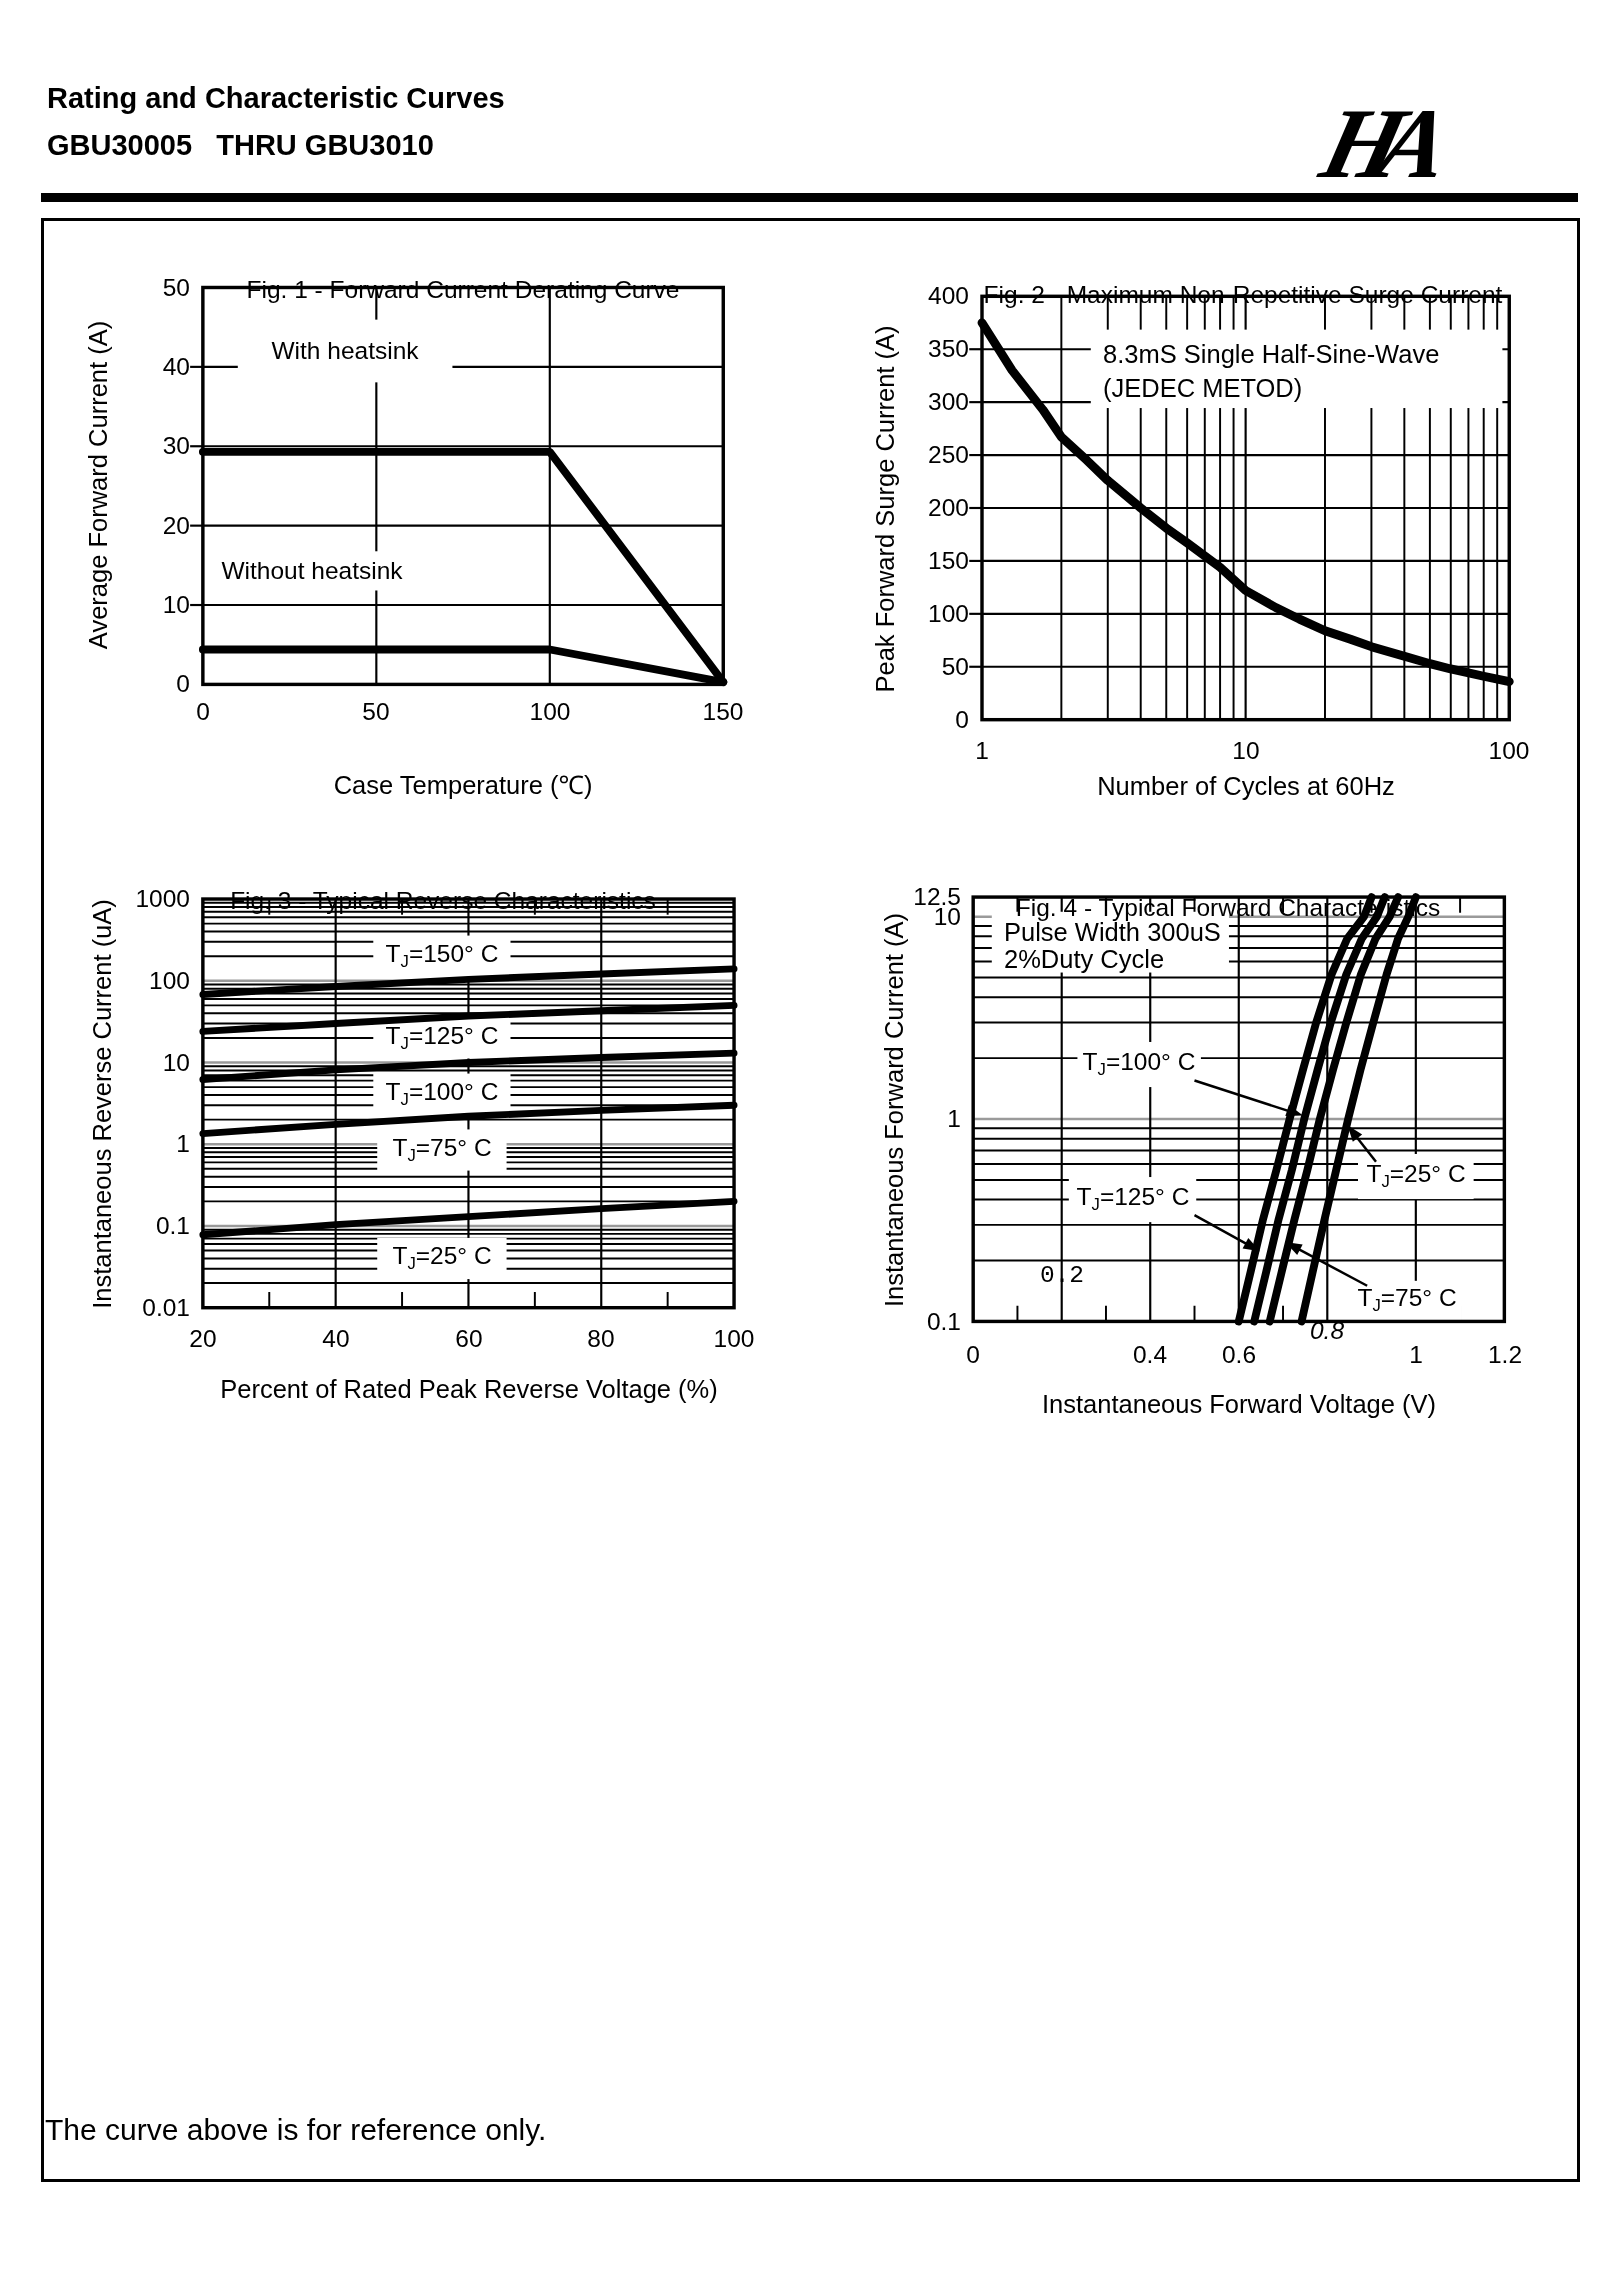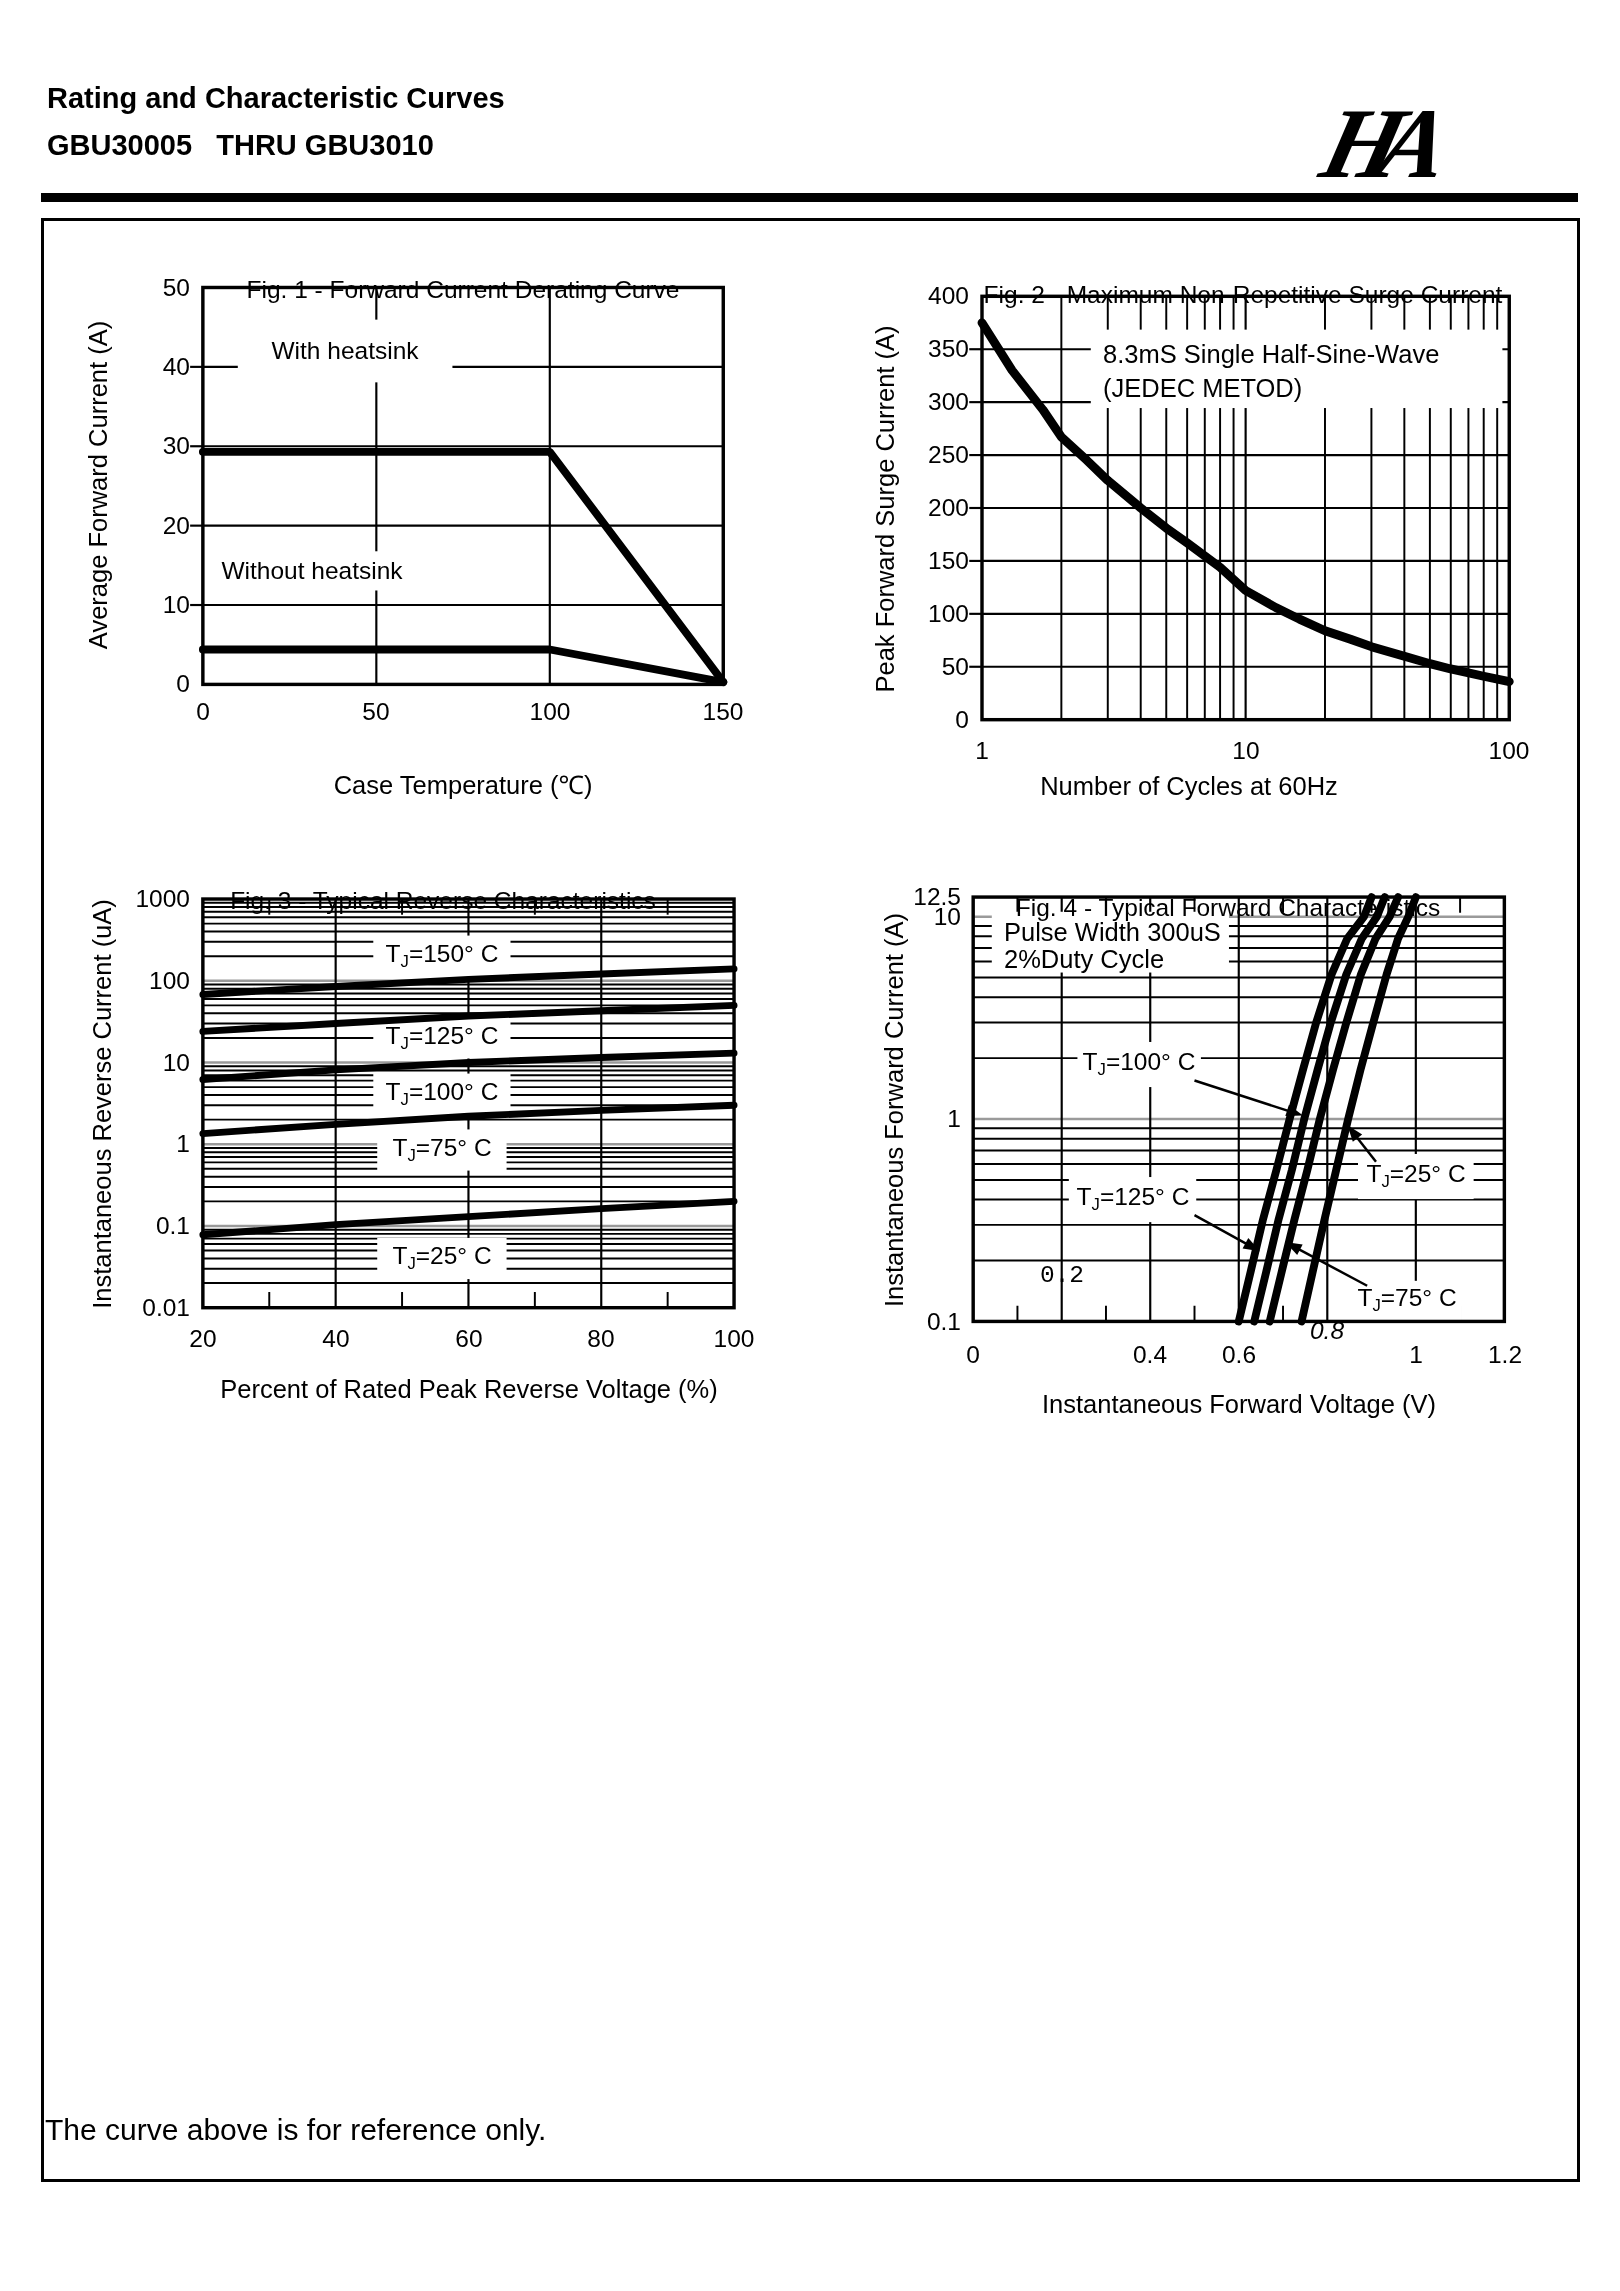--- a/index.html
+++ b/index.html
@@ -216,21 +216,21 @@
     <div class="abs xtick" style="left: 723px; top: 698px;">150</div>
     <div class="abs ytick" style="left: 72px; top: 272px; width: 118px;">50</div>
     <div class="abs ytick" style="left: 72px; top: 351px; width: 118px;">40</div>
     <div class="abs ytick" style="left: 72px; top: 430px; width: 118px;">30</div>
     <div class="abs ytick" style="left: 72px; top: 510px; width: 118px;">20</div>
     <div class="abs ytick" style="left: 72px; top: 589px; width: 118px;">10</div>
     <div class="abs ytick" style="left: 72px; top: 668px; width: 118px;">0</div>
     <div class="abs slabel" style="left: 345px; top: 351px;">With heatsink</div>
     <div class="abs slabel" style="left: 312px; top: 571px;">Without heatsink</div>
     <div class="abs ct" style="left: 1243px; top: 257px;">Fig. 2 - Maximum Non-Repetitive Surge Current</div>
-    <div class="abs xl" style="left: 1189px; top: 786px;">Number of Cycles at 60Hz</div>
+    <div class="abs xl" style="left: 1246px; top: 786px;">Number of Cycles at 60Hz</div>
     <div class="abs yl" style="left: 885px; top: 509px;">Peak Forward Surge Current (A)</div>
     <div class="abs xtick" style="left: 982px; top: 737px;">1</div>
     <div class="abs xtick" style="left: 1246px; top: 737px;">10</div>
     <div class="abs xtick" style="left: 1509px; top: 737px;">100</div>
     <div class="abs ytick" style="left: 851px; top: 280px; width: 118px;">400</div>
     <div class="abs ytick" style="left: 851px; top: 333px; width: 118px; text-align: right;">350</div>
     <div class="abs ytick" style="left: 851px; top: 386px; width: 118px;">300</div>
     <div class="abs ytick" style="left: 851px; top: 439px; width: 118px;">250</div>
     <div class="abs ytick" style="left: 851px; top: 492px; width: 118px;">200</div>
     <div class="abs ytick" style="left: 851px; top: 545px; width: 118px;">150</div>

